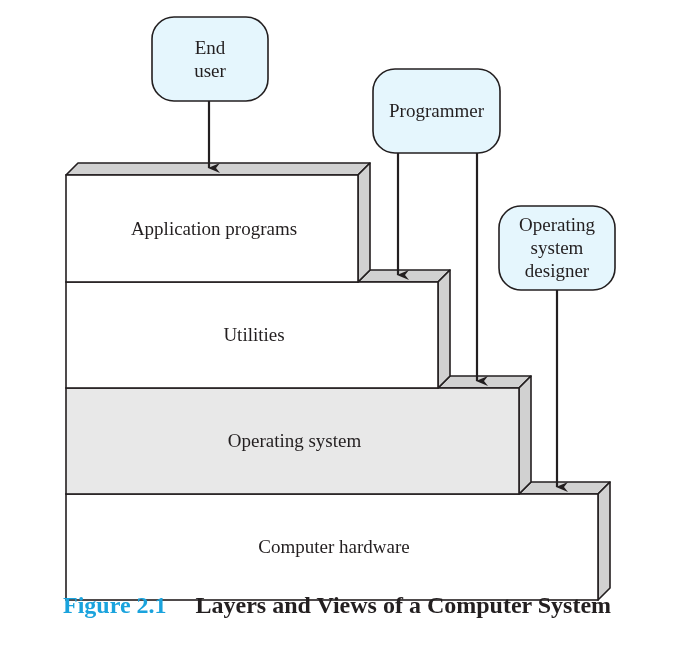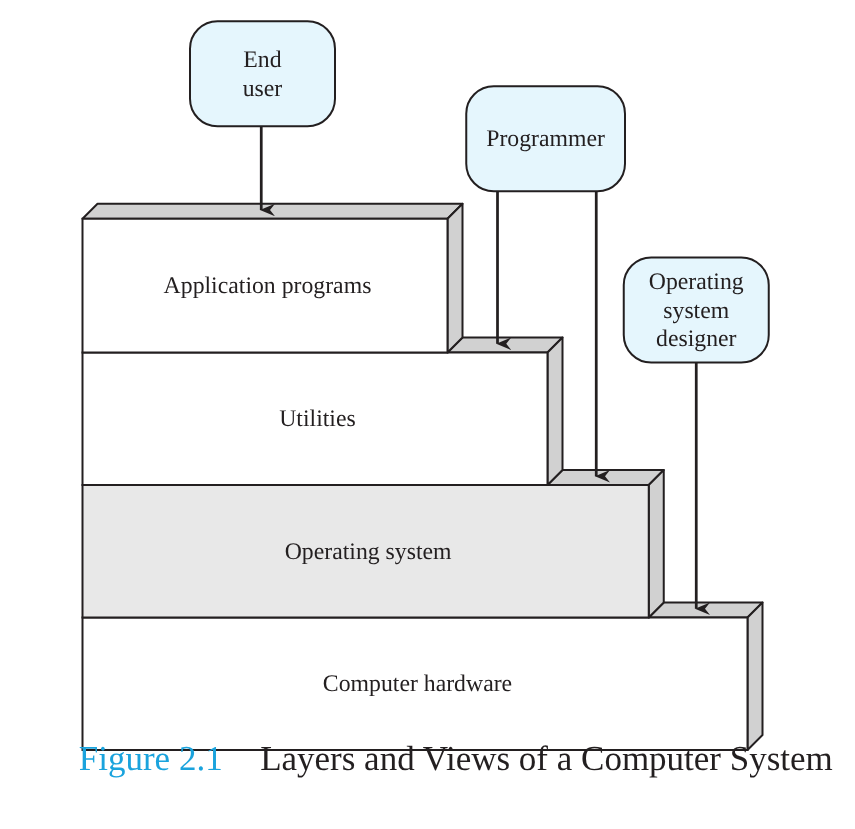--- a/index.html
+++ b/index.html
@@ -4,21 +4,21 @@
   <style>
     html, body { margin: 0; padding: 0; background: #ffffff; }
     body { width: 684px; height: 663px; position: relative; overflow: hidden; }
     #diagram { position: absolute; left: 0; top: 0; }
     .layer-label, .role-label { font-family: "Liberation Serif", "DejaVu Serif", serif; fill: #231f20; }
     .layer-label { font-size: 19px; }
     .role-label { font-size: 19px; }
     .caption {
       position: absolute; left: 63px; top: 592px;
       font-family: "Liberation Serif", "DejaVu Serif", serif;
-      font-weight: normal; font-size: 28px; white-space: nowrap;
+      font-weight: bold; font-size: 24px; white-space: nowrap;
     }
     .caption .fig-num { color: #1aa3dd; margin-right: 23px; }
     .caption .fig-title { color: #231f20; }
   </style>
 </head>
 <body>
 
 <svg id="diagram" width="684" height="663" viewBox="0 0 684 663" xmlns="http://www.w3.org/2000/svg">
   <defs>
     <marker id="arrowhead" markerWidth="10" markerHeight="12" refX="5" refY="11" orient="auto-start-reverse" markerUnits="userSpaceOnUse">

